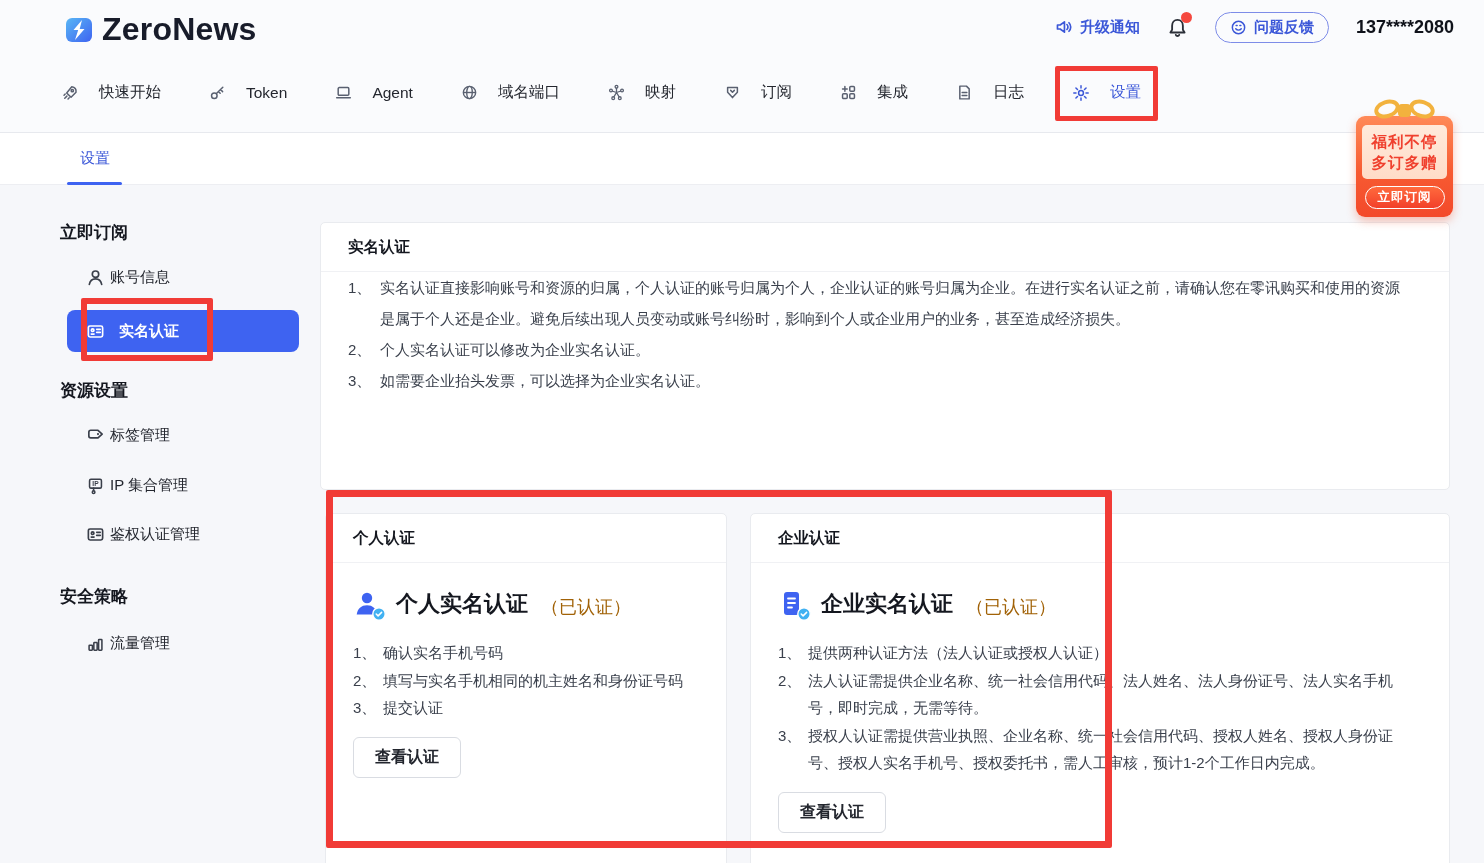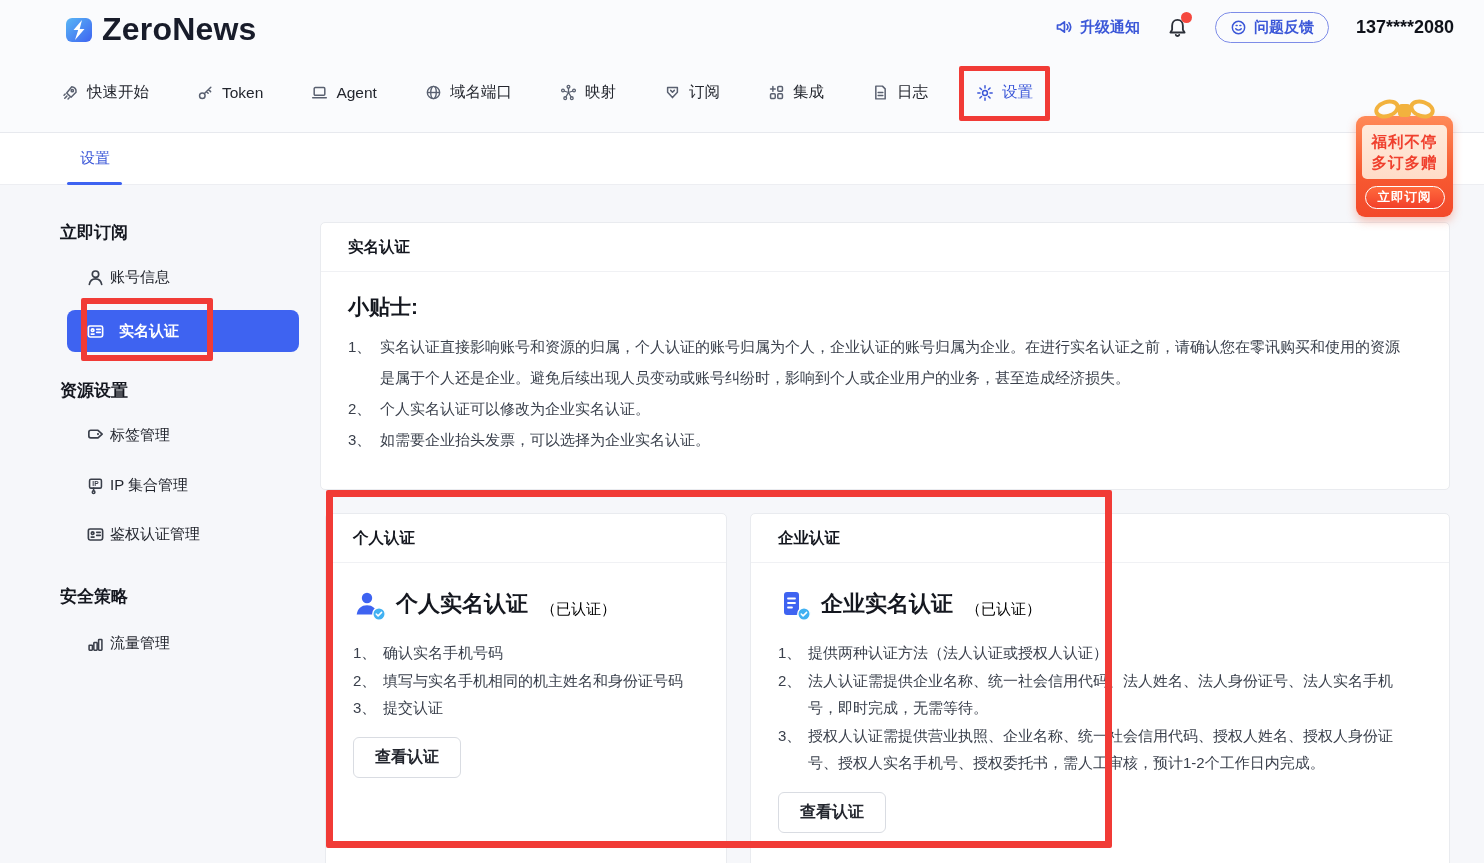--- a/index.html
+++ b/index.html
@@ -23,21 +23,21 @@
              font-size:15px; font-weight:600; cursor:pointer; }
   .bell-wrap { position:relative; cursor:pointer; }
   .bell-dot { position:absolute; right:-4px; top:-5px; width:11px; height:11px;
               border-radius:50%; background:#f5483f; }
   .feedback-pill { display:flex; align-items:center; gap:7px; padding:5px 14px;
                    border:1px solid #7d8ce8; border-radius:17px; color:#3b57d8;
                    font-size:15px; font-weight:600; cursor:pointer; background:#fff0; }
   .phone { font-size:18px; font-weight:800; color:#0f121a; }
 
   .nav { position:absolute; left:62px; top:82px; display:flex; gap:48px; align-items:center; }
-  .nav-item { position:relative; display:flex; align-items:center; gap:8px;
+  .nav-item { position:relative; display:flex; align-items:center; gap:20px;
               font-size:15.5px; color:#23262e; cursor:pointer; white-space:nowrap;text-align:right; }
   .nav-item .ic { color:#596070; }
   .nav-item.active { color:#3b57d8; }
   .nav-item.active .ic { color:#3b57d8; }
 
   
   .note { position:absolute; border:5px solid #f13b36; border-radius:2px;
           pointer-events:none; z-index:30; }
   .note-nav { left:-17px; top:-16px; right:-17px; bottom:-18px; }
   .note-side { left:14px; top:-12px; width:132px; height:63px; border-width:6px; }
@@ -90,21 +90,21 @@
   .tips-title { margin:21px 0 10px 27px; font-size:21px; font-weight:800; color:#14171f; }
   .tip-row { display:flex; padding:0 40px 0 27px; font-size:15px; color:#3a404c; line-height:31px; }
   .tip-num { flex:0 0 32px; }
   .tip-text { flex:1; }
 
   .pcard { left:325px; top:513px; width:402px; height:360px; }
   .ecard { left:750px; top:513px; width:700px; height:360px; }
   .card-body { padding:0 27px; }
   .auth-row { display:flex; align-items:flex-end; gap:13px; margin-top:26px; margin-bottom:20px; }
   .auth-title { font-size:22px; font-weight:800; color:#14171f; }
-  .auth-status { font-size:15px; color:#000000; }
+  .auth-status { font-size:18px; color:#a16207; }
   .step-row { display:flex; font-size:15px; color:#3a404c; line-height:27.5px; }
   .step-num { flex:0 0 30px; }
   .step-text { flex:1; }
   .view-btn { display:inline-block; margin-top:15px; padding:9px 21px; background:#fff;
               border:1px solid #d9dce2; border-radius:6px; font-size:16px; font-weight:700;
               color:#23262e; cursor:pointer; }
   .badge-icon { position:relative; }
   .badge-check { position:absolute; right:-3px; bottom:-2px; }
 </style>
 </head>
@@ -306,21 +306,20 @@
   <svg class="ic" width="19" height="19" viewBox="0 0 16 16" fill="none" stroke="currentColor" stroke-width="1.3" stroke-linejoin="round">
     <rect x="2.6" y="9.4" width="2.8" height="4.2" rx=".5"></rect>
     <rect x="6.6" y="7.2" width="2.8" height="6.4" rx=".5"></rect>
     <rect x="10.6" y="4.6" width="2.8" height="9" rx=".5"></rect>
   </svg>
   <span>流量管理</span>
 </div>
 
 <div class="card tips-card">
   <div class="card-header">实名认证</div>
-  <div class="tips-title">小贴士:</div>
   <div class="tip-row">
     <span class="tip-num">1、</span>
     <span class="tip-text">实名认证直接影响账号和资源的归属，个人认证的账号归属为个人，企业认证的账号归属为企业。在进行实名认证之前，请确认您在零讯购买和使用的资源是属于个人还是企业。避免后续出现人员变动或账号纠纷时，影响到个人或企业用户的业务，甚至造成经济损失。</span>
   </div>
   <div class="tip-row">
     <span class="tip-num">2、</span>
     <span class="tip-text">个人实名认证可以修改为企业实名认证。</span>
   </div>
   <div class="tip-row">
     <span class="tip-num">3、</span>

